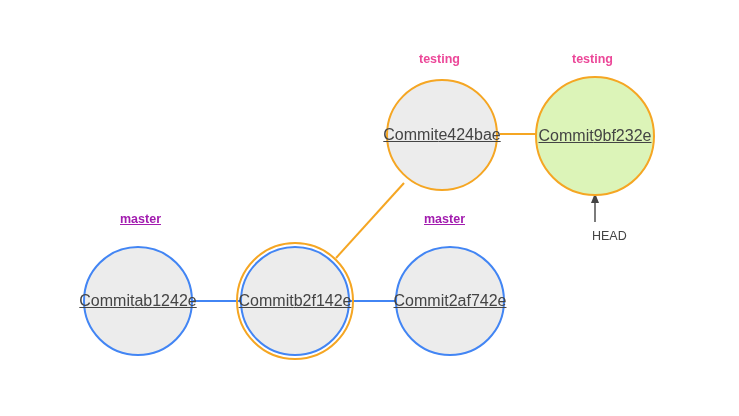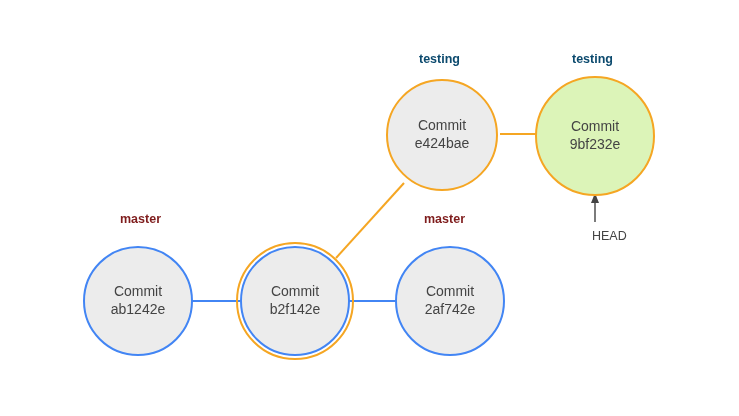--- a/index.html
+++ b/index.html
@@ -24,27 +24,28 @@
     left: 0;
     top: 0;
     width: 739px;
     height: 416px;
   }
   .node {
     position: absolute;
     box-sizing: border-box;
     border-radius: 50%;
     display: flex;
-    flex-direction: column;
+    flex-direction: row;
     align-items: center;
     justify-content: center;
     line-height: 1.28;
-    font-size: 14px;
+    font-size: 16px;
     color: #444444;
     z-index: 3;
+    text-decoration: underline;
   }
   .node .cline {
     display: block;
     white-space: nowrap;
   }
   .ring-blue {
     border: 2px solid #4285f4;
     background: #ececec;
   }
   .ring-orange {
@@ -71,22 +72,22 @@
     border-radius: 50%;
     pointer-events: none;
   }
   .branch-label {
     position: absolute;
     font-size: 12.5px;
     font-weight: bold;
     white-space: nowrap;
     z-index: 4;
   }
-  .lbl-master { color: #7f1d1d; }
-  .lbl-testing { color: #0c4a6e; }
+  .lbl-master { color: #a21caf; text-decoration: underline; }
+  .lbl-testing { color: #ec4899; }
   .branch-label .pair-gap { display: inline-block; width: 7px; }
   .head-label {
     position: absolute;
     font-size: 12.5px;
     color: #444444;
     white-space: nowrap;
     z-index: 4;
   }
 </style>
 </head>

